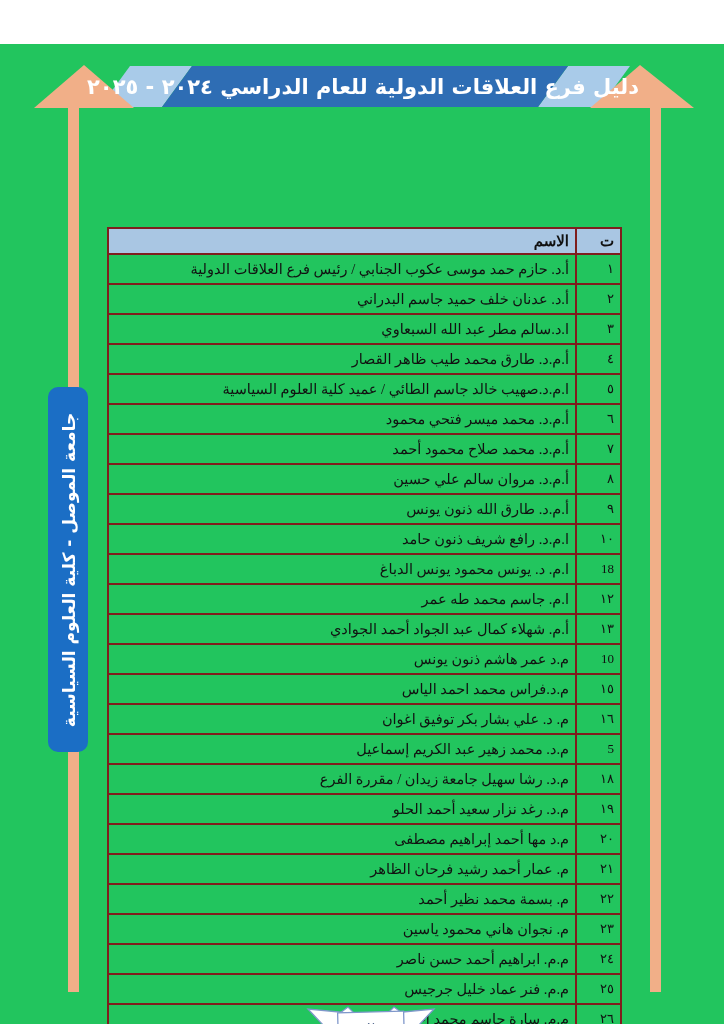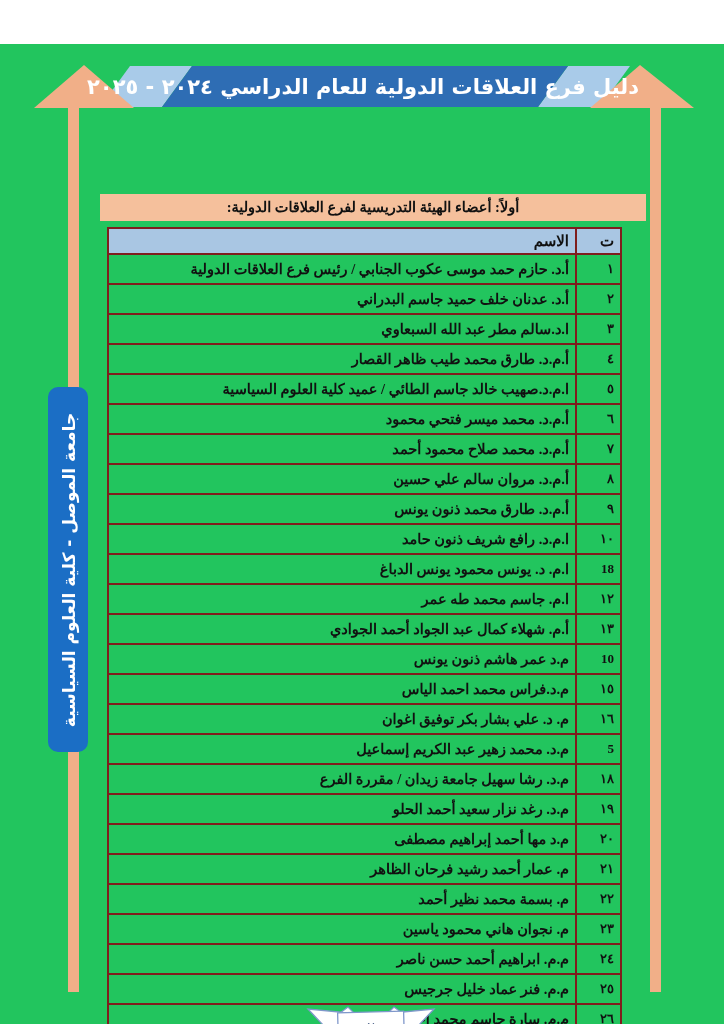--- a/index.html
+++ b/index.html
@@ -58,21 +58,21 @@
     border:2px solid #7f1d1d;
     text-align:right;vertical-align:middle;
     padding:1px 6px;
   }
   .staff-table{border:2px solid #333333;}
   .staff-table thead th{
     background:#A9C6E3;height:22px;
     font-weight:bold;font-size:15px;
   }
   .col-num{width:31px;}
-  .staff-table tbody td{height:26px;font-size:14.5px;font-weight:bold;}
+  .staff-table tbody td{height:26px;font-size:14.5px;}
   .staff-table tbody td.cell-num{font-size:13px;}
   
   .footer-svg{position:absolute;left:288px;top:952px;}
   .ribbon-shape{fill:#ffffff;stroke:#8098CB;stroke-width:1.3;stroke-linejoin:miter;}
   .footer-page-num{
     fill:#5B6F93;font-size:14px;
     font-family:"Liberation Serif","DejaVu Serif",serif;
   }
 </style>
 </head>
@@ -90,21 +90,20 @@
   </svg>
 
   <div class="vline vline-left"></div>
   <div class="vline vline-right"></div>
 
   <div class="sidebar-box">
     <div class="sidebar-inner">جامعة الموصل - كلية العلوم السياسية</div>
   </div>
 
 
-  <div class="subtitle-bar">أولاً: أعضاء الهيئة التدريسية لفرع العلاقات الدولية:</div>
 
   <table class="staff-table">
     <thead>
       <tr>
         <th class="col-num">ت</th>
         <th>الاسم</th>
       </tr>
     </thead>
     <tbody>
     <tr>
@@ -142,21 +141,21 @@
       <td class="cell-name">أ.م.د. محمد صلاح محمود أحمد</td>
     </tr>
 
     <tr>
       <td class="cell-num">٨</td>
       <td class="cell-name">أ.م.د. مروان سالم علي حسين</td>
     </tr>
 
     <tr>
       <td class="cell-num">٩</td>
-      <td class="cell-name">أ.م.د. طارق محمد ذنون يونس</td>
+      <td class="cell-name">أ.م.د. طارق الله ذنون يونس</td>
     </tr>
 
     <tr>
       <td class="cell-num">١٠</td>
       <td class="cell-name">ا.م.د. رافع شريف ذنون حامد</td>
     </tr>
 
     <tr>
       <td class="cell-num">18</td>
       <td class="cell-name">ا.م. د. يونس محمود يونس الدباغ</td>

